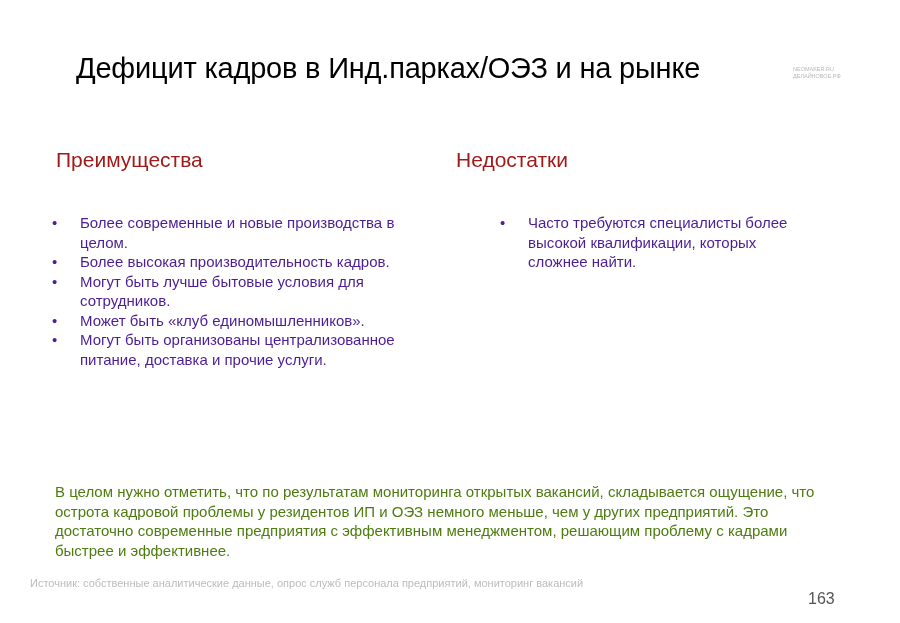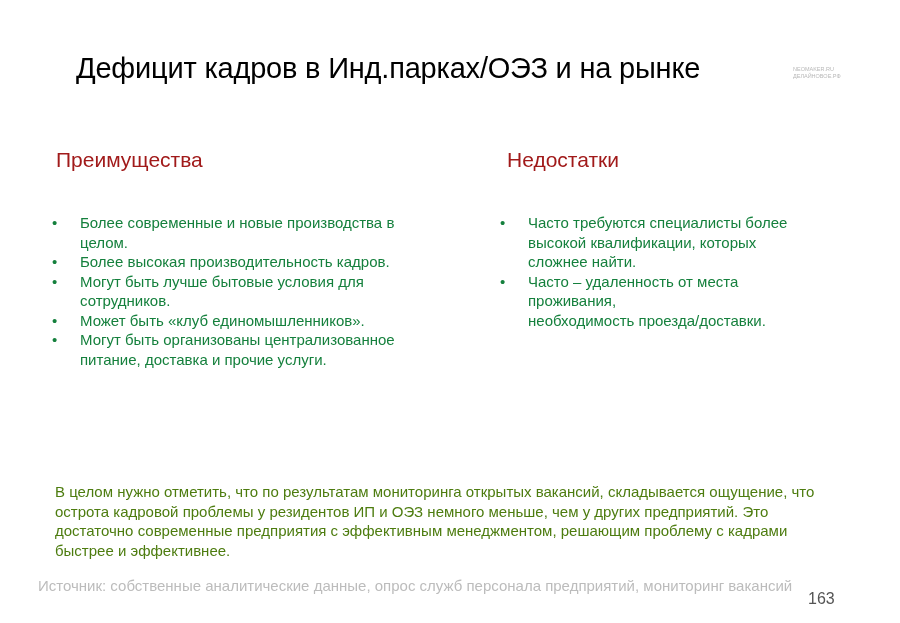--- a/index.html
+++ b/index.html
@@ -11,35 +11,35 @@
       position: absolute; left: 40px; top: 52px; font-size: 29px; color: #000000;
       white-space: nowrap; letter-spacing: -0.2px; margin-left: 36px;
     }
     .watermark {
       position: absolute; left: 793px; top: 66px; font-size: 5.5px; color: #b8b8b8; line-height: 7px;
     }
     .col-heading {
       position: absolute; font-size: 21px; color: #a11a1a; top: 148px;
     }
     .col-heading.left { left: 56px; text-align: center; }
-    .col-heading.right { left: 507px; text-align: center; }
+    .col-heading.right { left: 456px; text-align: center; }
     ul.bullets {
-      position: absolute; margin: 0; padding: 0; list-style: none; font-size: 15px; line-height: 19.5px; color: #15803d;
+      position: absolute; margin: 0; padding: 0; list-style: none; font-size: 15px; line-height: 19.5px; color: #4c1d95;
     }
     ul.bullets li { position: relative; padding-left: 28px; }
     ul.bullets li::before {
       content: "\2022"; position: absolute; left: 0; top: 0; font-size: 15px;
     }
     ul.bullets.left { left: 52px; top: 213px; width: 380px; }
     ul.bullets.right { left: 500px; top: 213px; width: 310px; }
     .summary {
       position: absolute; left: 55px; top: 482px; width: 760px; font-size: 15px; line-height: 19.5px; color: #4d7c0f;
     }
     .source {
-      position: absolute; left: 38px; top: 577px; font-size: 15px; color: #bcbcbc; white-space: nowrap;
+      position: absolute; left: 30px; top: 577px; font-size: 11px; color: #bcbcbc; white-space: nowrap;
     }
     .page-num {
       position: absolute; left: 808px; top: 590px; font-size: 16px; color: #555;
     }
   </style>
 </head>
 <body>
 
 <div class="title">Дефицит кадров в Инд.парках/ОЭЗ и на рынке</div>
 
@@ -54,21 +54,19 @@
 <ul class="bullets left">
   <li>Более современные и новые производства  в целом.</li>
   <li>Более высокая производительность кадров.</li>
   <li>Могут быть лучше бытовые условия для сотрудников.</li>
   <li>Может быть «клуб единомышленников».</li>
   <li>Могут быть организованы централизованное питание, доставка и прочие услуги.</li>
 </ul>
 
 <ul class="bullets right">
   <li>Часто требуются специалисты более высокой квалификации, которых сложнее  найти.</li>
-  <li style="white-space: pre-line;">Часто – удаленность от места проживания,
-необходимость проезда/доставки.</li>
 </ul>
 
 <div class="summary">В целом нужно отметить, что по результатам мониторинга открытых вакансий, складывается ощущение, что острота кадровой проблемы у резидентов ИП и ОЭЗ немного меньше, чем у других предприятий. Это достаточно современные предприятия с эффективным менеджментом, решающим проблему с кадрами быстрее и эффективнее.</div>
 
 <div class="source">Источник: собственные аналитические данные, опрос служб персонала предприятий, мониторинг вакансий</div>
 
 <div class="page-num">163</div>
 
 </body></html>

